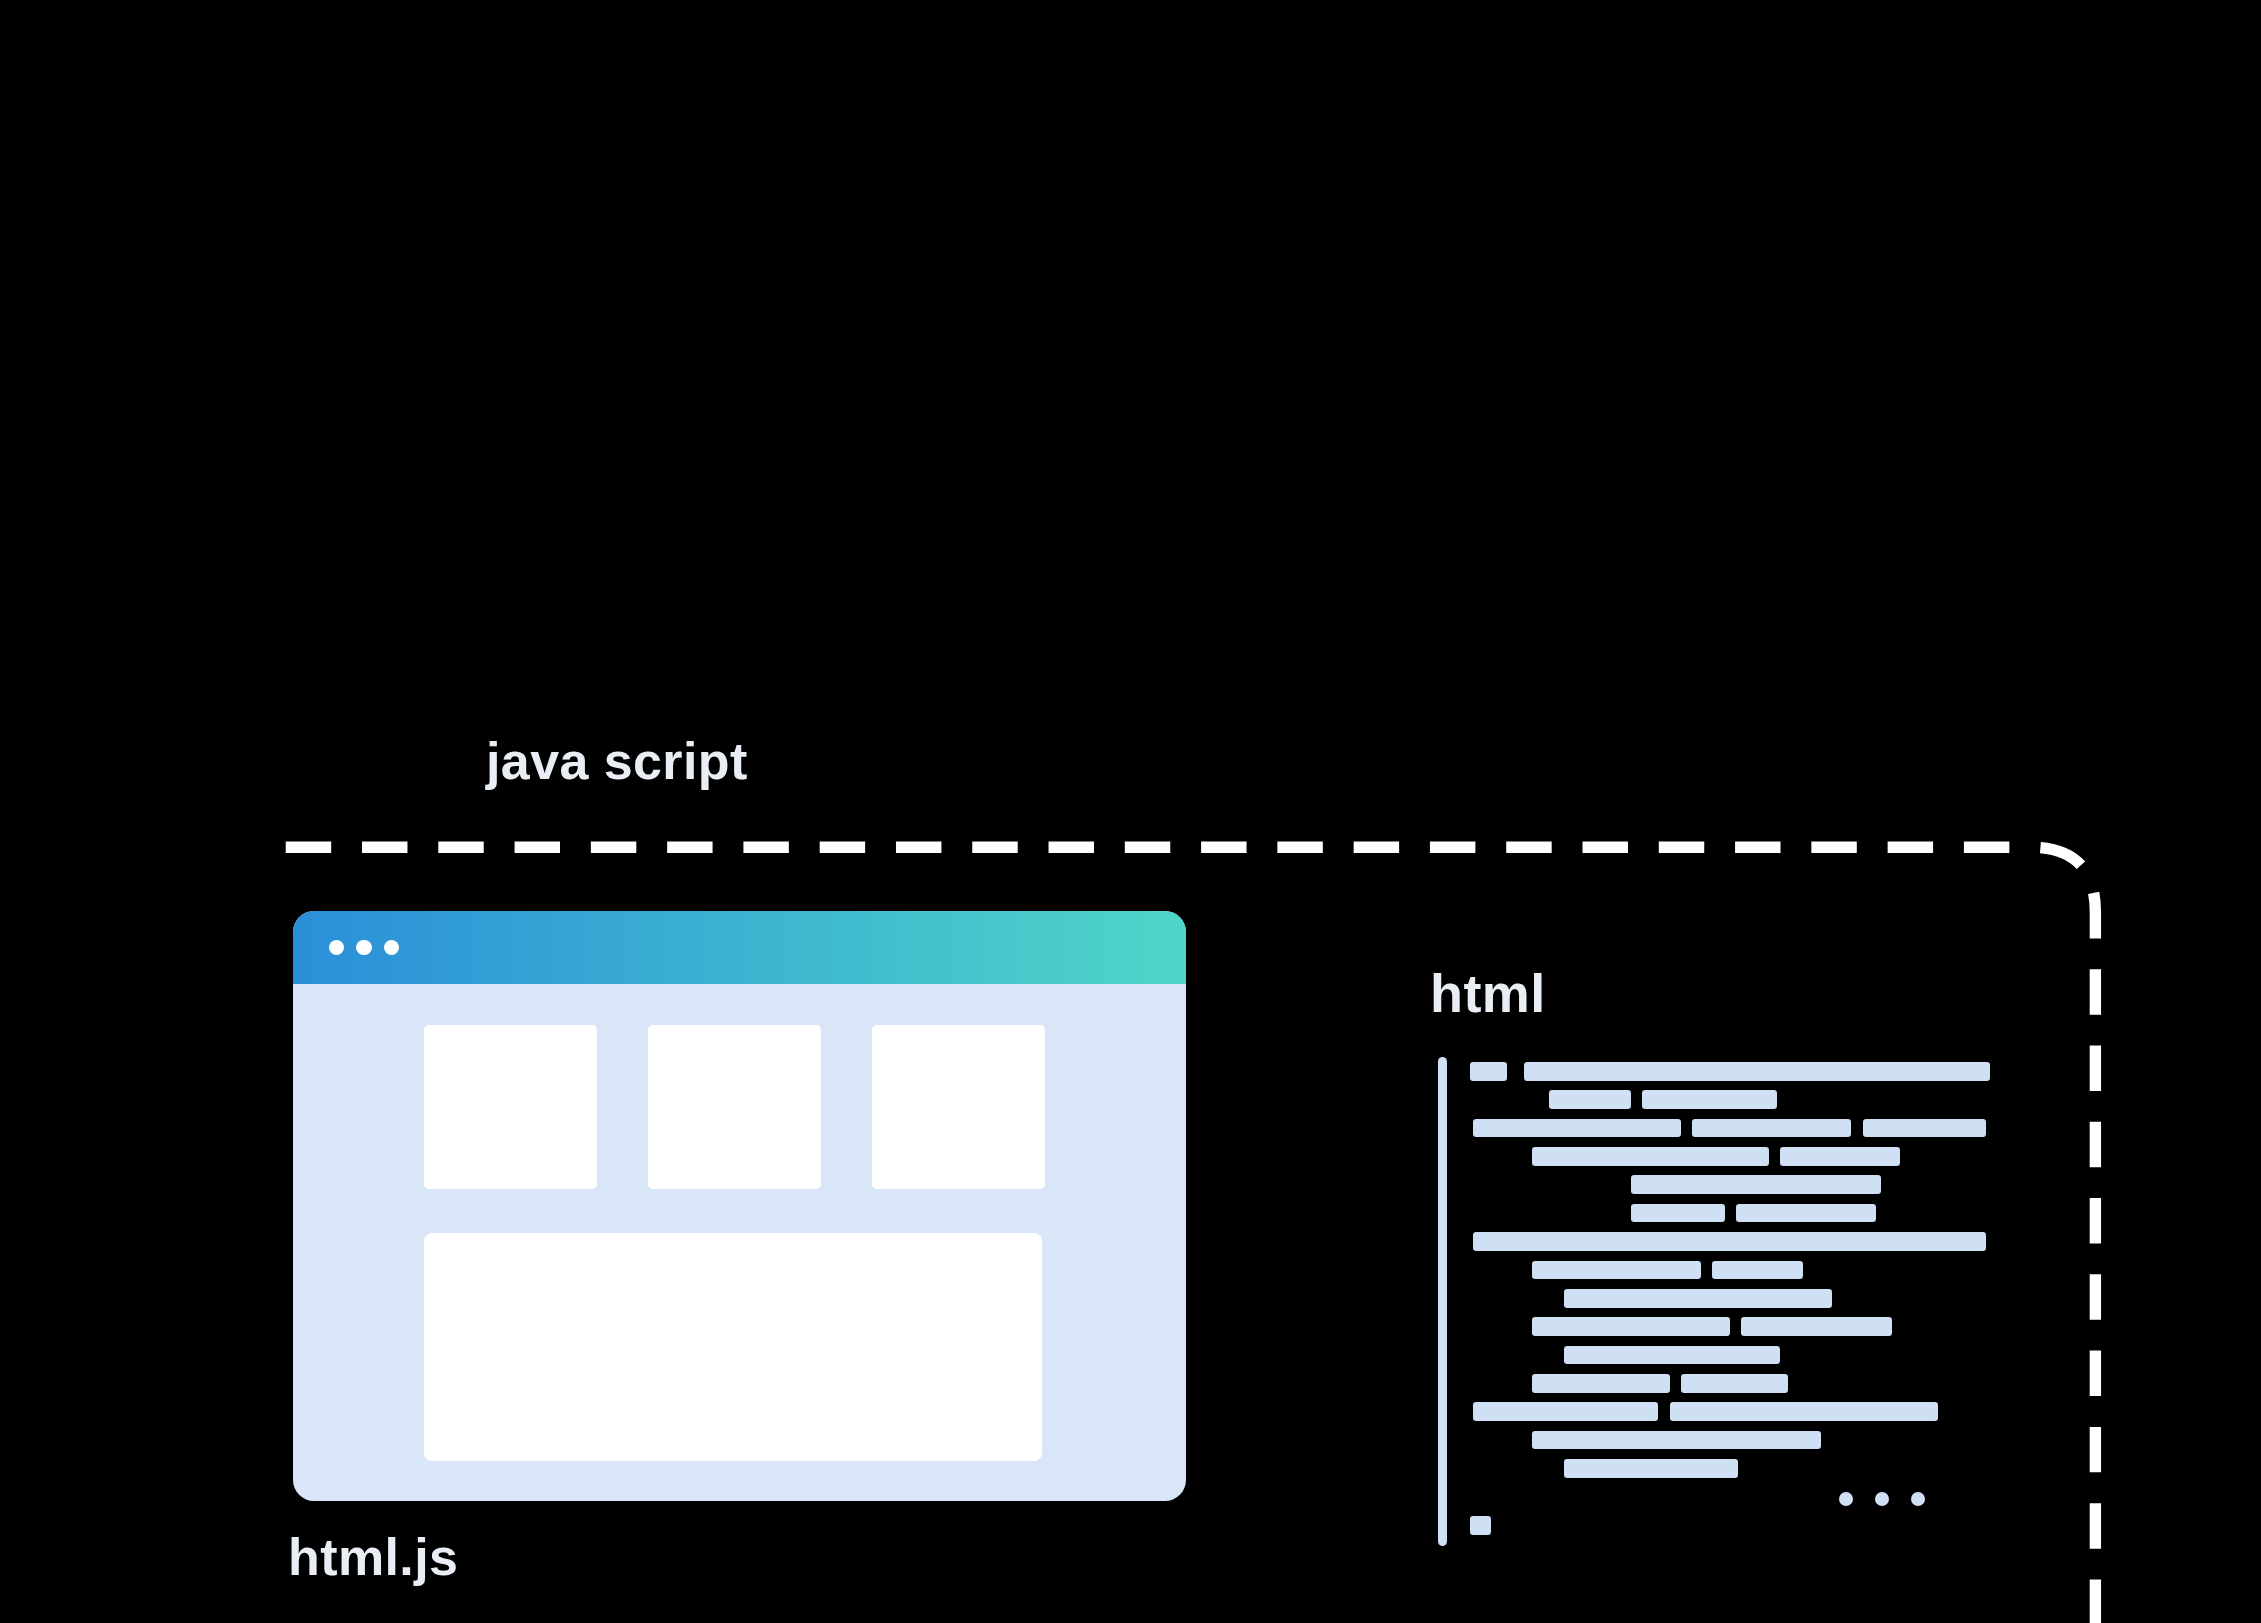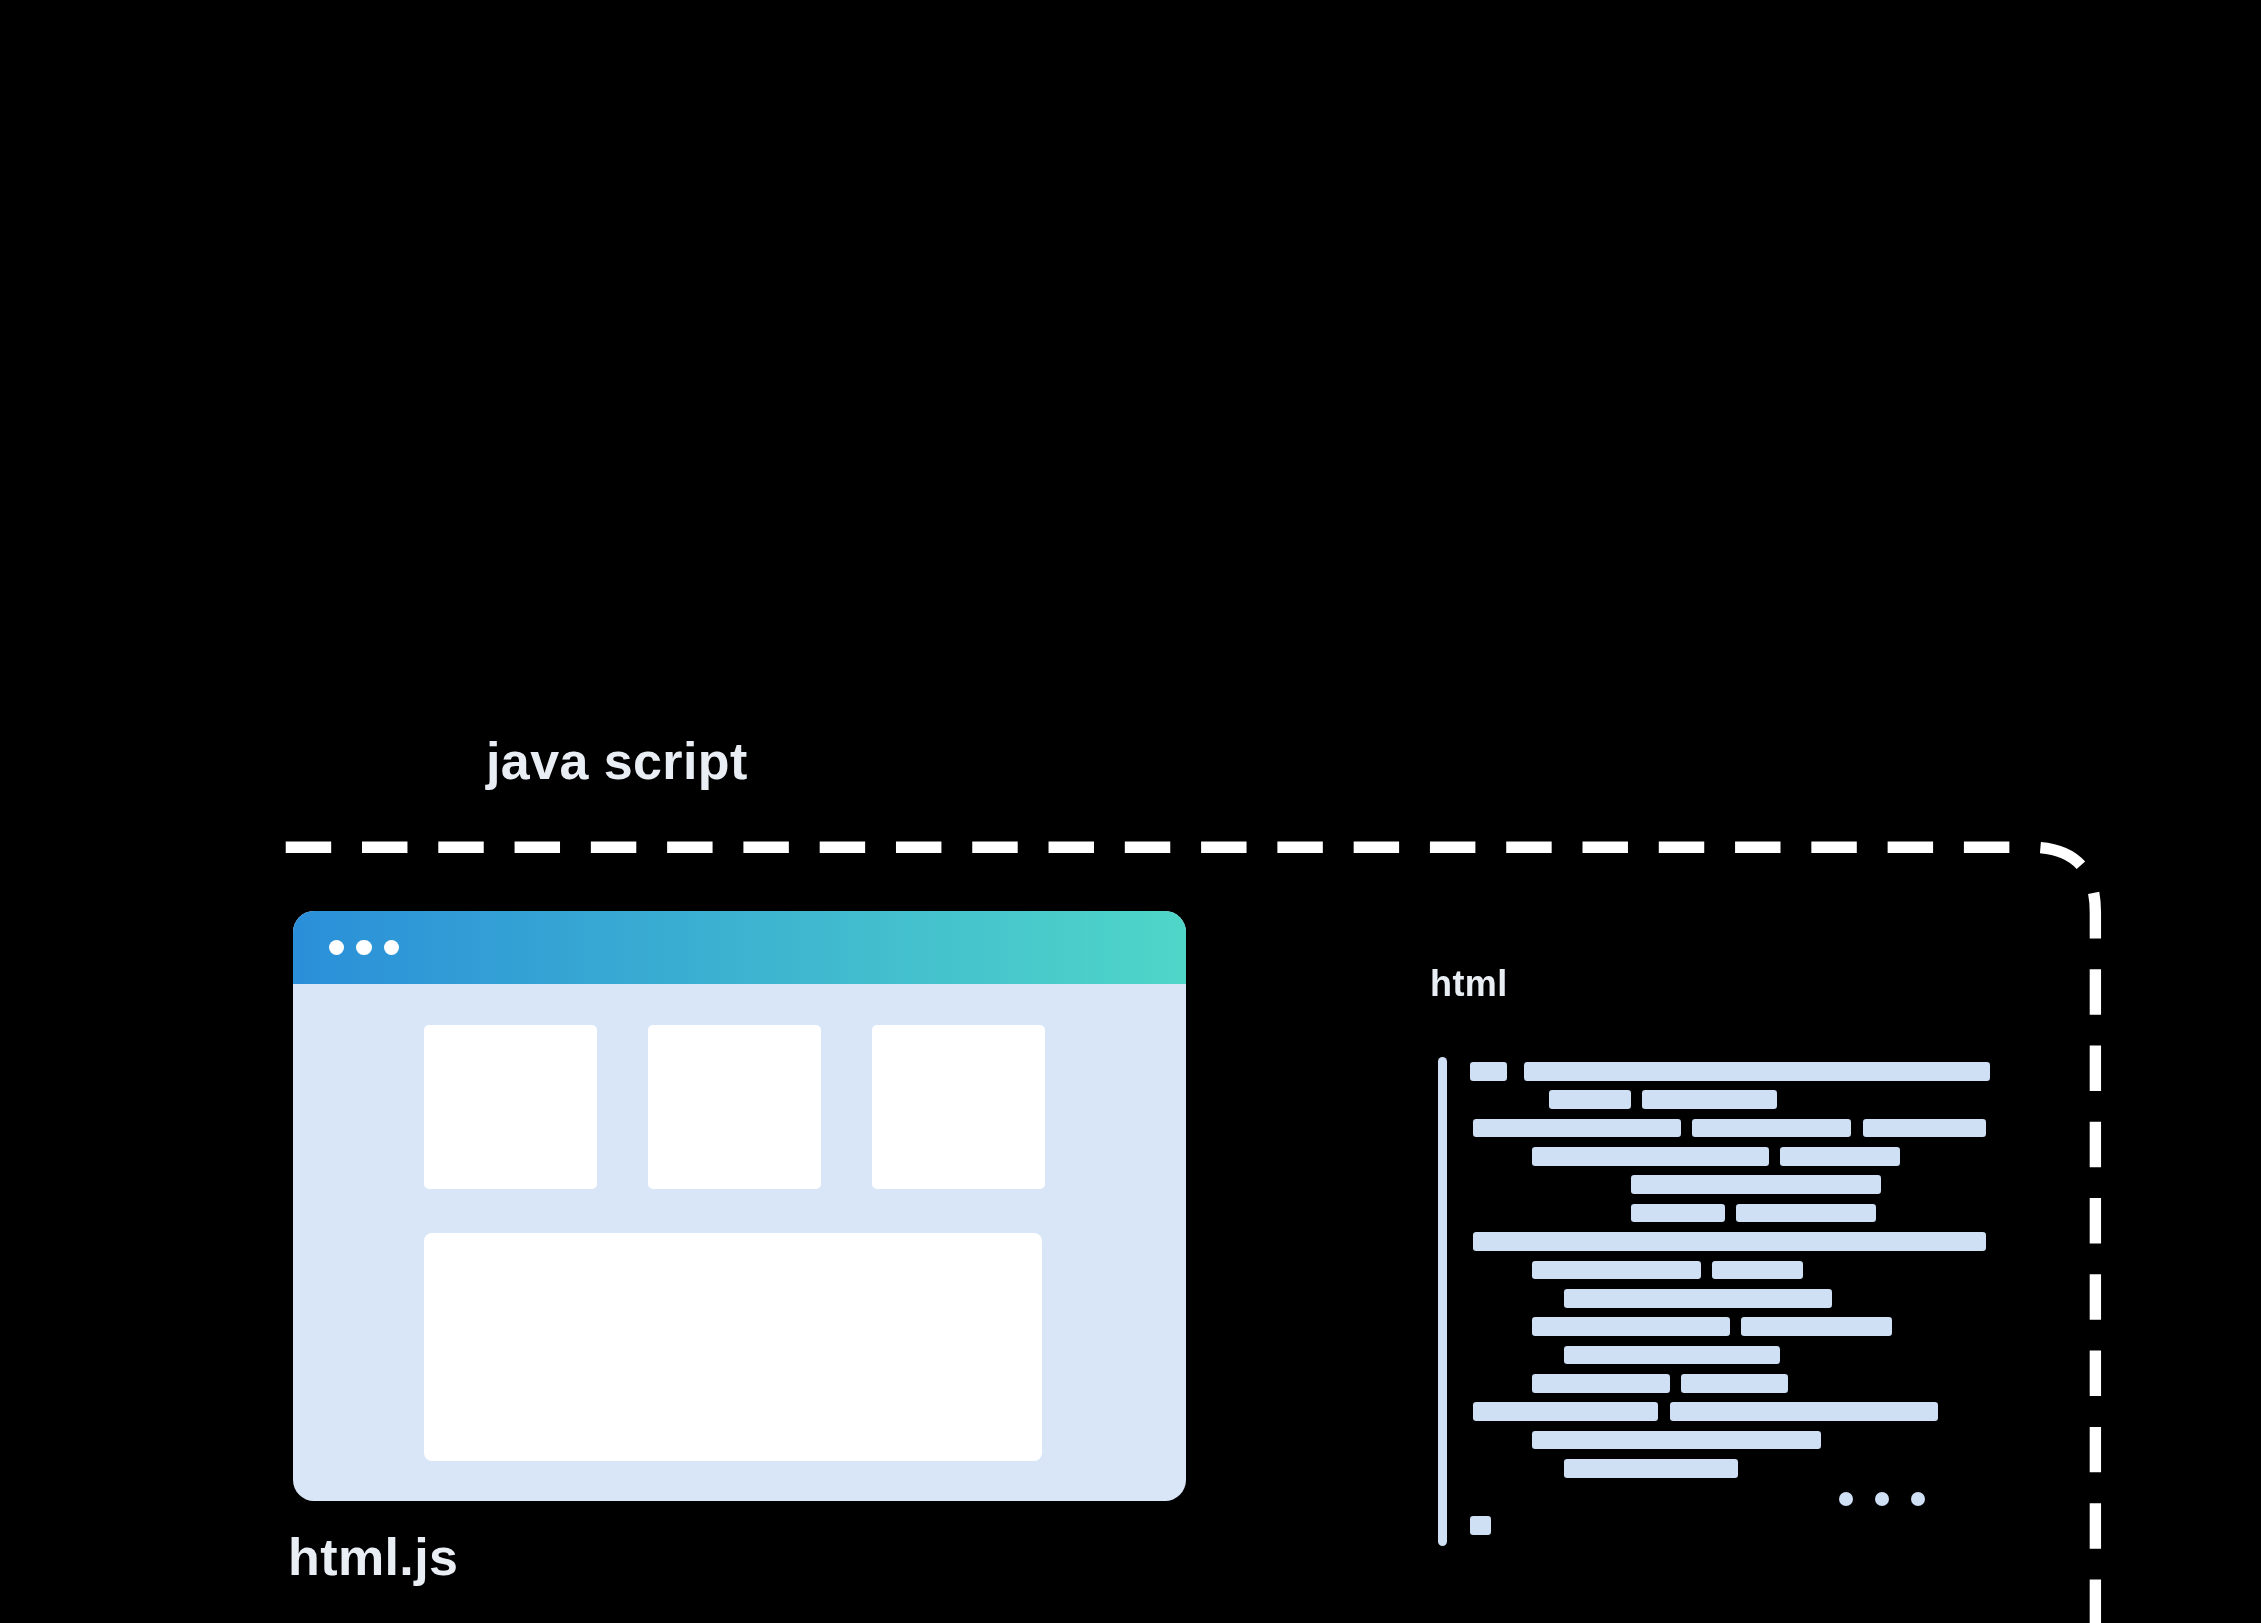--- a/index.html
+++ b/index.html
@@ -15,21 +15,21 @@
 
   .label {
     position: absolute;
     font-weight: 700;
     color: var(--label-text, #e9edf4);
     line-height: 1;
     letter-spacing: 0.4px;
   }
   #label-js   { left: 486px;  top: 735px;  font-size: 52px; }
   #label-node { left: 288px;  top: 1531px; font-size: 52px; }
-  #label-html { left: 1430px; top: 966px; font-size: 36px; }
+  #label-html { left: 1430px; top: 966px; font-size: 54px; }
 
   .dashed-svg { position: absolute; left: 0; top: 0; width: 2261px; height: 1623px; }
   .dashed-path {
     fill: none;
     stroke: var(--dashed-border, #fff);
     stroke-width: 14;
     stroke-dasharray: 56 38;
   }
 
   

